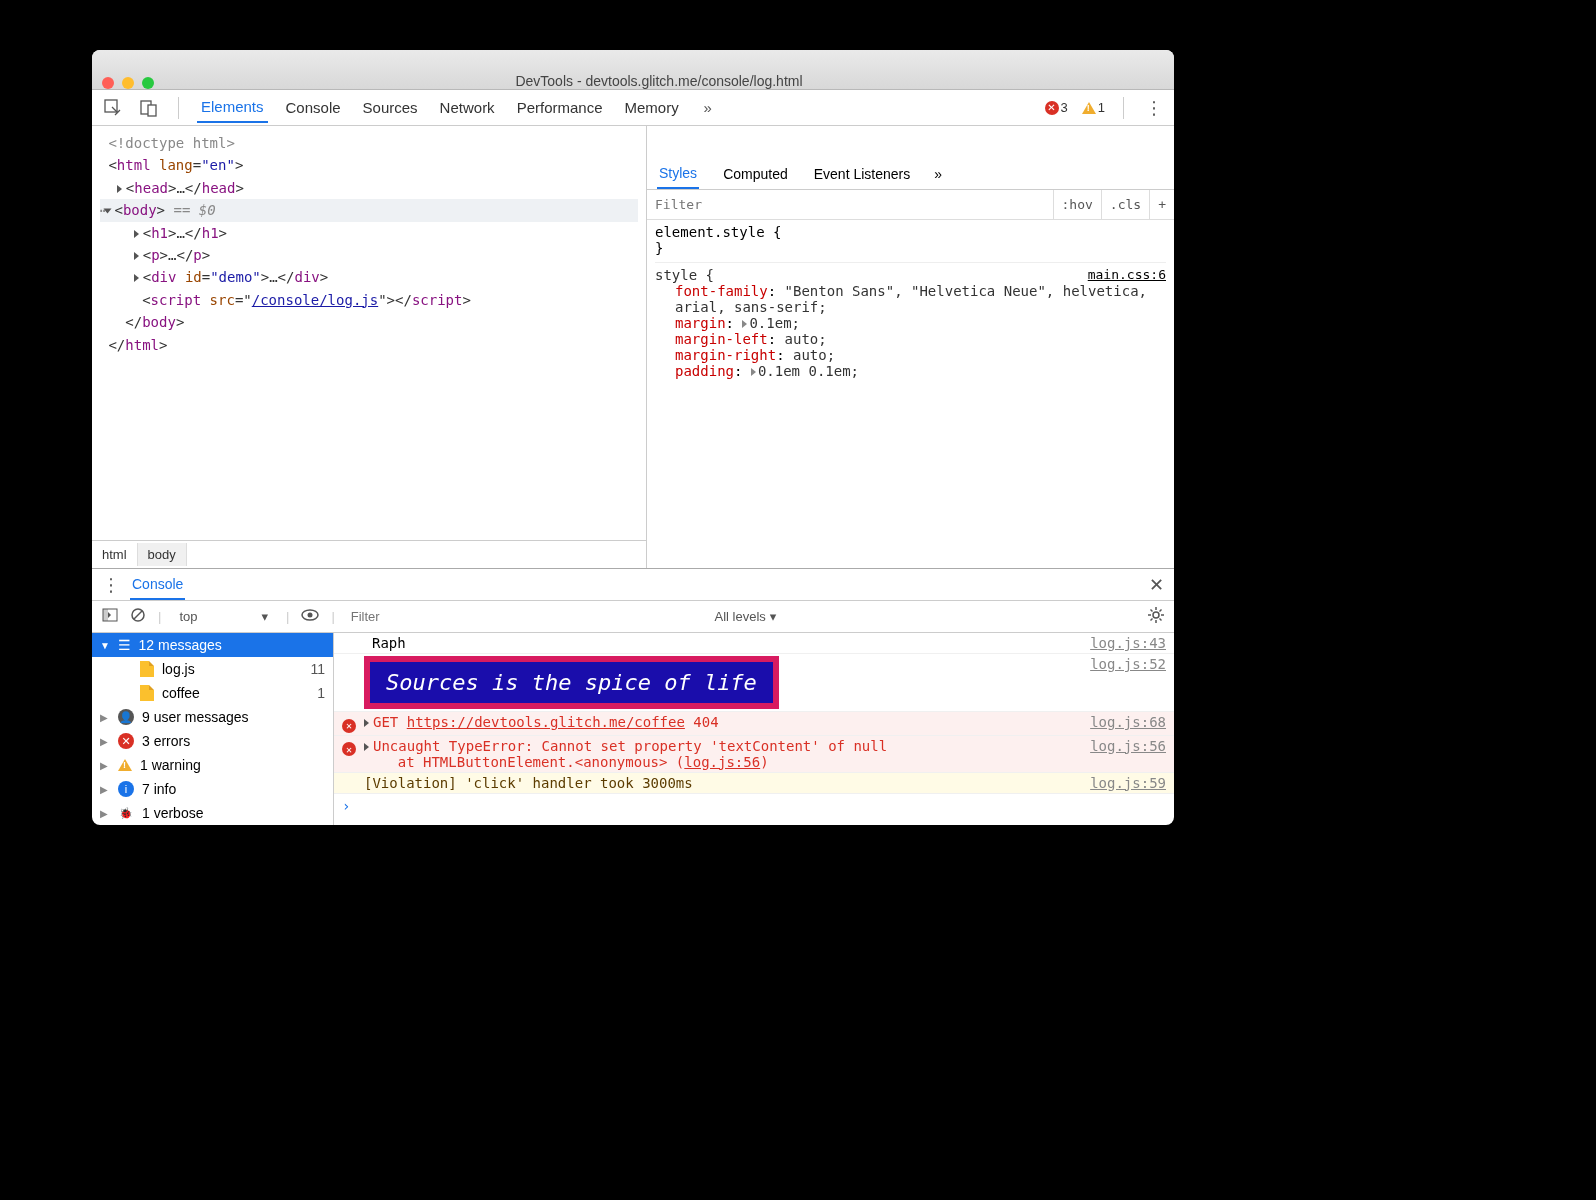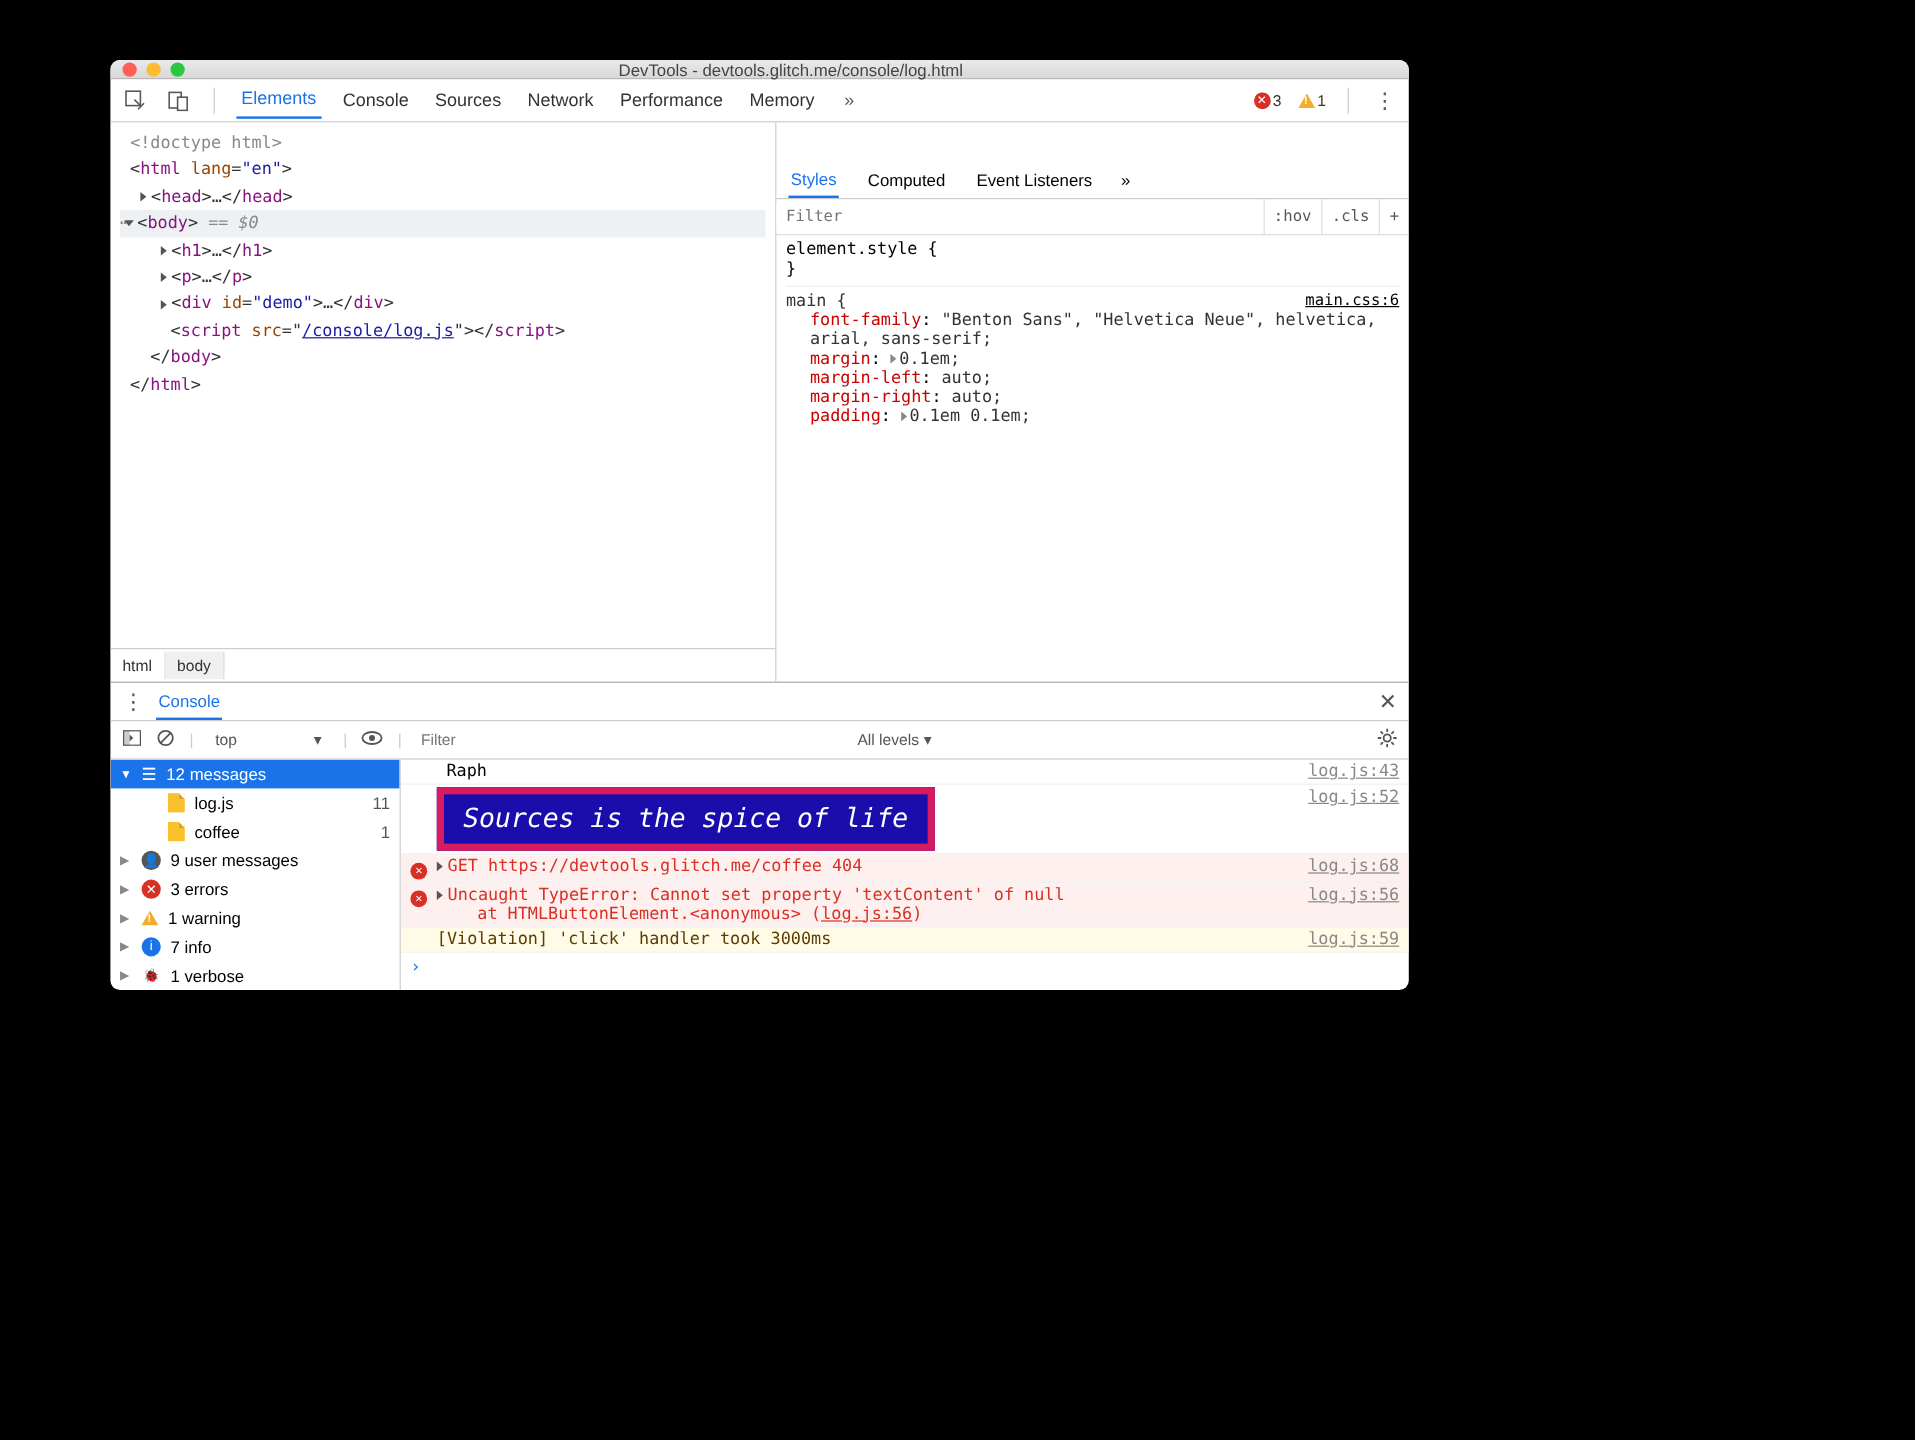--- a/index.html
+++ b/index.html
@@ -1,18 +1,18 @@
 <!DOCTYPE html>
 <html><head>
 <meta charset="utf-8">
 <style>
 * { box-sizing: border-box; margin: 0; padding: 0; }
 body { background: #000; font-family: -apple-system, "Helvetica Neue", Arial, sans-serif; width: 1596px; height: 1200px; position: relative; }
 .window { position: absolute; left: 92px; top: 50px; width: 1082px; height: 775px; background: #fff; border-radius: 8px; box-shadow: 0 20px 60px rgba(0,0,0,0.6); overflow: hidden; display: flex; flex-direction: column; }
-.titlebar { height: 16px; background: linear-gradient(#eaeaea,#d8d8d8); display: flex; align-items: center; padding: 0 10px; border-bottom: 1px solid #b8b8b8; }
+.titlebar { height: 40px; background: linear-gradient(#eaeaea,#d8d8d8); display: flex; align-items: flex-end; padding: 0 10px; border-bottom: 1px solid #b8b8b8; }
 .traffic { display: flex; gap: 8px; }
 .tl { width: 12px; height: 12px; border-radius: 50%; }
 .tl.red { background: #ff5f57; }
 .tl.yel { background: #ffbd2e; }
 .tl.grn { background: #28c940; }
 .title { flex: 1; text-align: center; font-size: 14px; color: #444; }
 .toolbar { height: 36px; border-bottom: 1px solid #ccc; display: flex; align-items: center; padding: 0 10px; gap: 14px; font-size: 15px; color: #333; }
 .toolbar .iconbtn { width: 22px; height: 22px; display: flex; align-items: center; justify-content: center; color: #555; }
 .toolbar .divider { width: 1px; height: 22px; background: #ccc; margin: 0 4px; }
 .tab { padding: 6px 4px; cursor: pointer; }
@@ -163,21 +163,21 @@
         <input placeholder="Filter" style="">
         <div class="tog">:hov</div>
         <div class="tog">.cls</div>
         <div class="tog">+</div>
       </div>
       <div class="styles">
         <div>element.style {</div>
         <div>}</div>
         <div class="rule">
           <span class="file">main.css:6</span>
-          <div class="sel">main {</div>
+          <div class="sel">style {</div>
           <div class="ind"><span class="prop">font-family</span>: <span class="val">"Benton Sans", "Helvetica Neue", helvetica, arial, sans-serif;</span></div>
           <div class="ind"><span class="prop">margin</span>: <span class="tri2"></span><span class="val">0.1em;</span></div>
           <div class="ind"><span class="prop">margin-left</span>: <span class="val">auto;</span></div>
           <div class="ind"><span class="prop">margin-right</span>: <span class="val">auto;</span></div>
           <div class="ind"><span class="prop">padding</span>: <span class="tri2"></span><span class="val">0.1em 0.1em;</span></div>
         </div>
       </div>
     </div>
   </div>
 
@@ -276,21 +276,21 @@
         <div class="logrow">
           <span style="padding-left:30px">Raph</span>
           <a class="src">log.js:43</a>
         </div>
         <div class="logrow">
           <span style="padding-left:22px"><span class="styled">Sources is the spice of life</span></span>
           <a class="src">log.js:52</a>
         </div>
         <div class="logrow err">
           <span class="ico"><span class="circ err">✕</span></span>
-          <span><span class="expander"></span><span>GET</span> <span style="">https://devtools.glitch.me/coffee</span> <span>404</span></span>
+          <span><span class="expander"></span><span>GET</span> <span style="text-decoration:underline">https://devtools.glitch.me/coffee</span> <span>404</span></span>
           <a class="src">log.js:68</a>
         </div>
         <div class="logrow err">
           <span class="ico"><span class="circ err">✕</span></span>
           <span><span class="expander"></span><span>Uncaught TypeError: Cannot set property 'textContent' of null</span><br>&nbsp;&nbsp;&nbsp;&nbsp;<span>at HTMLButtonElement.&lt;anonymous&gt; (</span><span style="text-decoration:underline">log.js:56</span><span>)</span></span>
           <a class="src">log.js:56</a>
         </div>
         <div class="logrow warn2">
           <span style="padding-left:22px">[Violation] 'click' handler took 3000ms</span>
           <a class="src">log.js:59</a>

